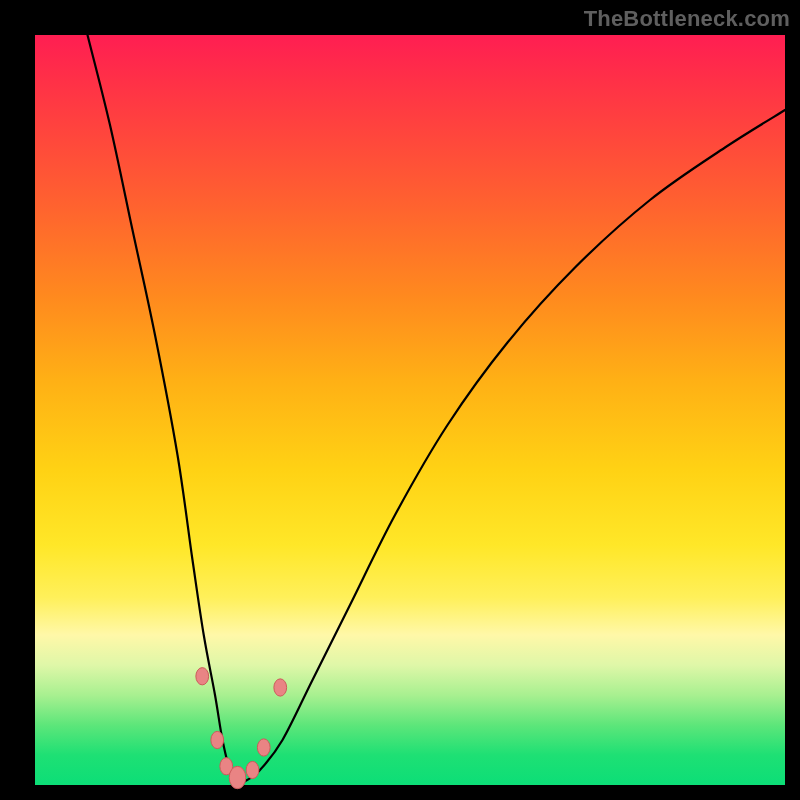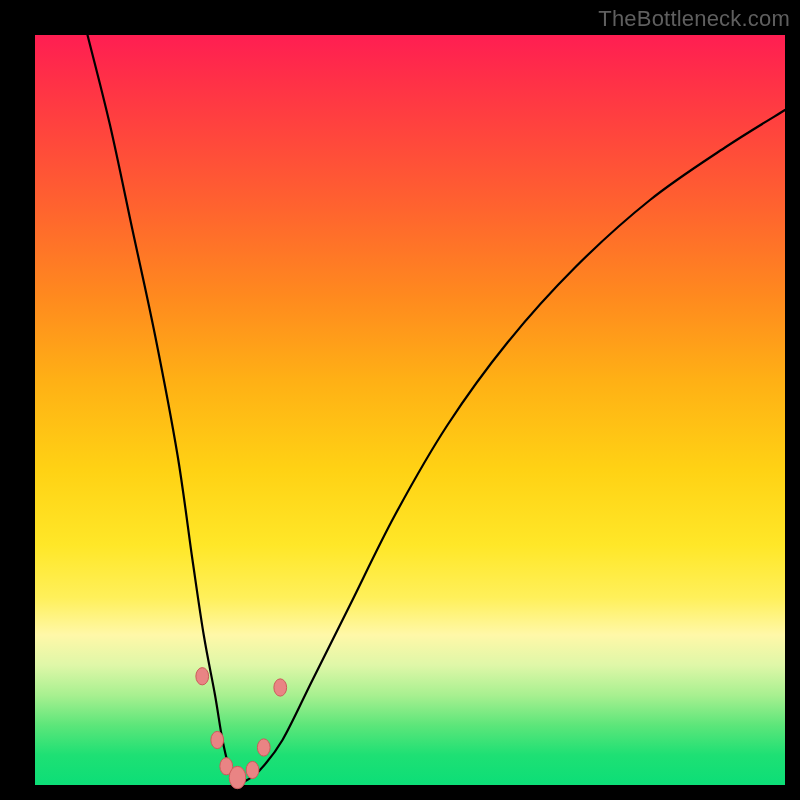--- a/index.html
+++ b/index.html
@@ -42,21 +42,21 @@
       #1ee074 96%,
       #0cde77 100%
     );
   }
   .watermark {
     position: absolute;
     top: 6px;
     right: 10px;
     color: #5f5f5f;
     font-size: 22px;
-    font-weight: 400;
+    font-weight: 700;
     letter-spacing: 0.2px;
     user-select: none;
   }
   svg.curve {
     position: absolute;
     left: 0;
     top: 0;
     width: 750px;
     height: 750px;
     overflow: visible;

